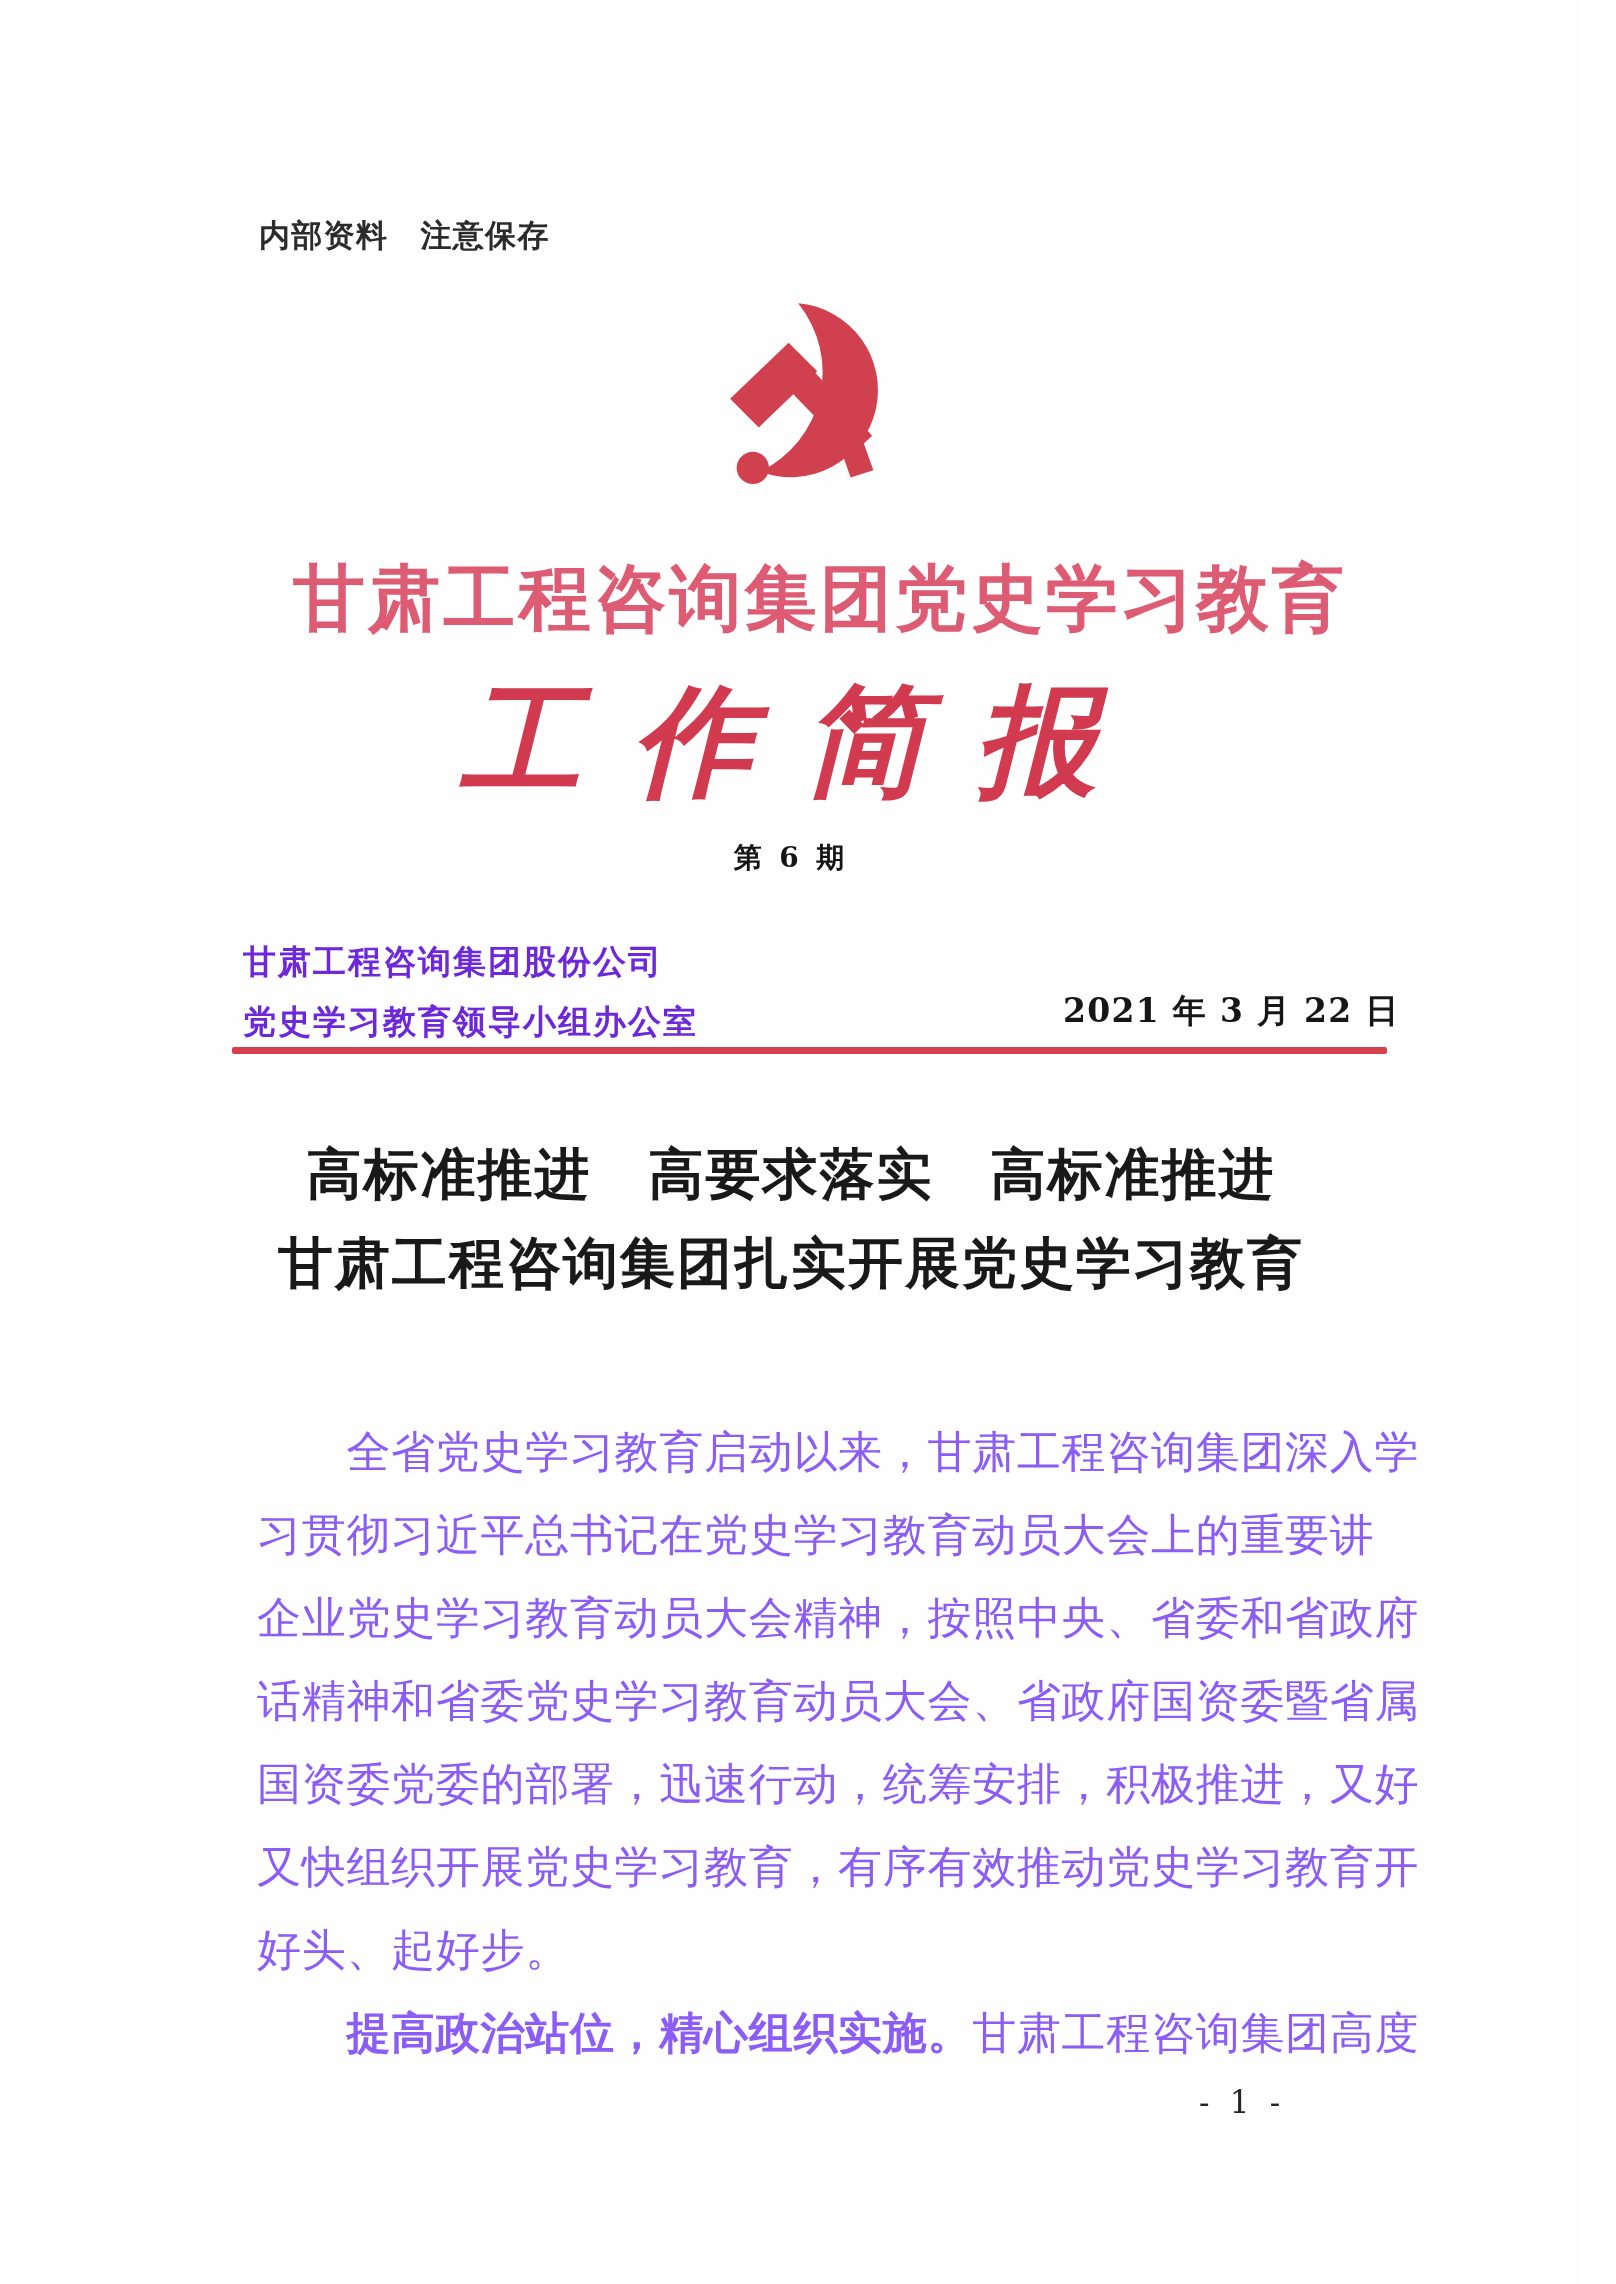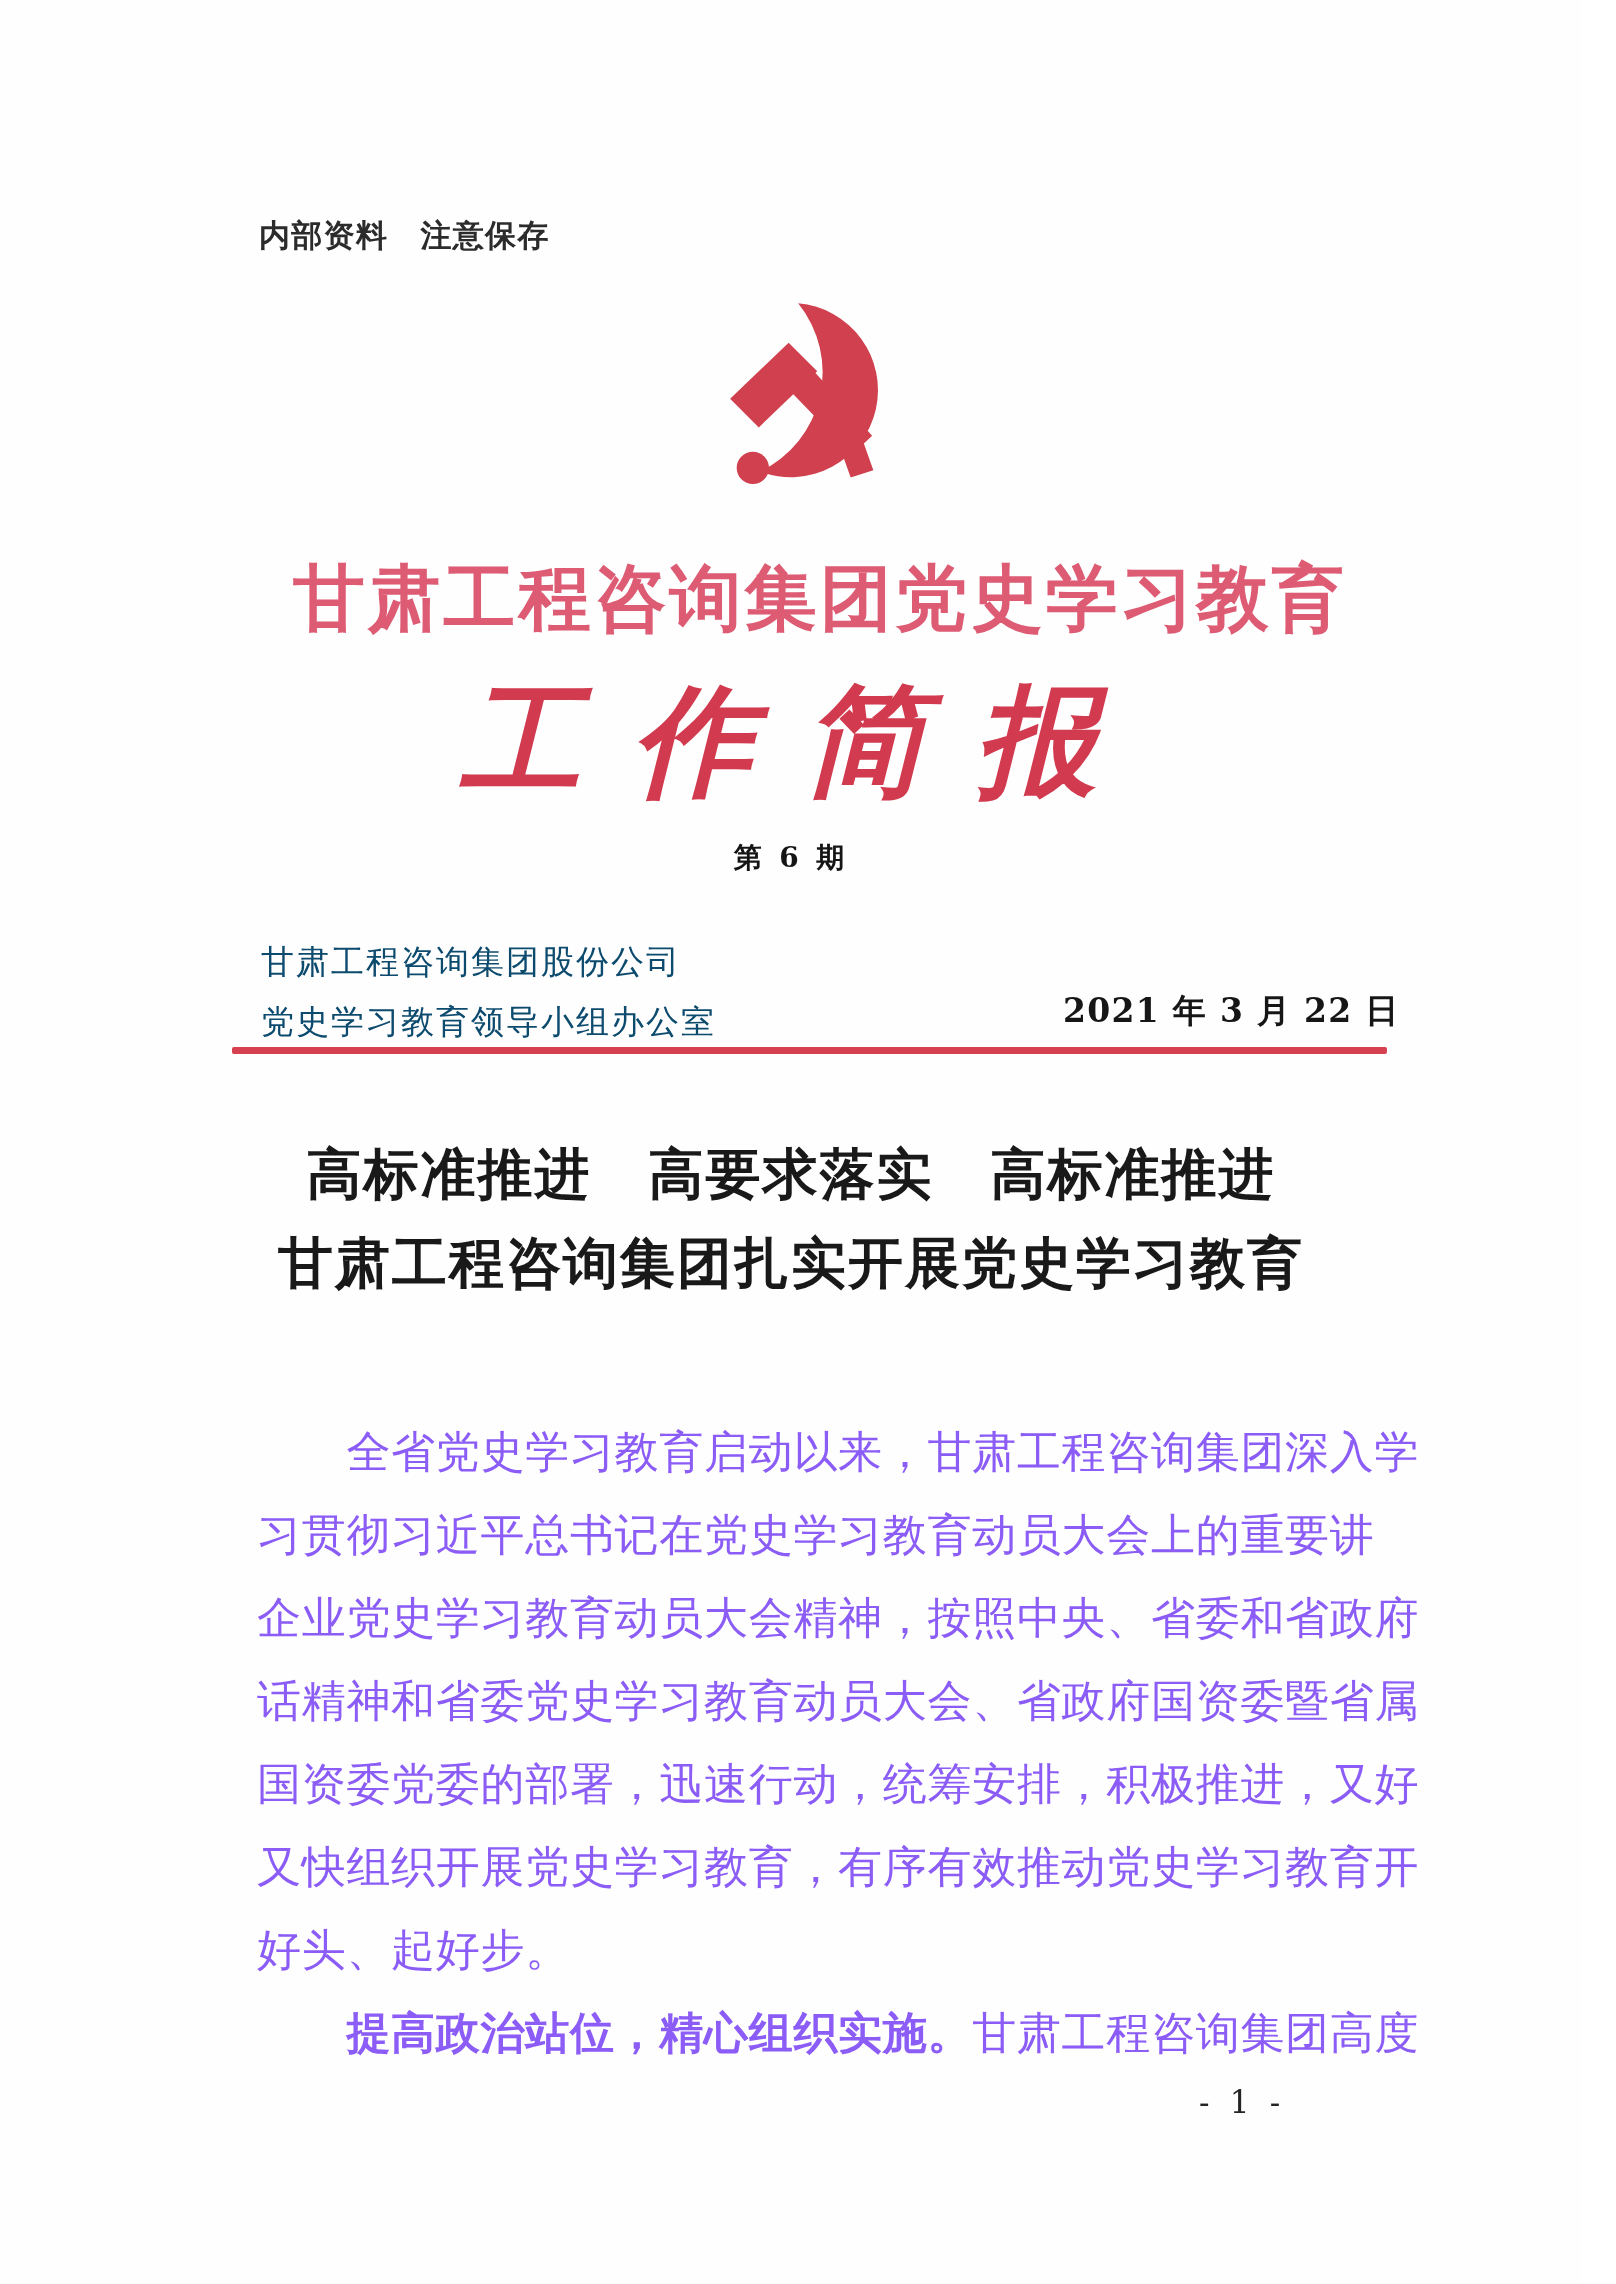--- a/index.html
+++ b/index.html
@@ -72,26 +72,26 @@
     width: 100%;
     text-align: center;
     font-size: 28px;
     font-weight: bold;
     color: #141414;
     letter-spacing: 3.9px;
   }
 
   .publisher {
     position: absolute;
-    left: 261px;
+    left: 243px;
     top: 932px;
     font-size: 33px;
     line-height: 60px;
-    font-weight: 400;
-    color: #0c4a6e;
+    font-weight: 700;
+    color: #6d28d9;
     letter-spacing: 2px;
     white-space: nowrap;
   }
 
   .issue-date {
     position: absolute;
     top: 989px;
     left: 1063px;
     font-size: 33px;
     font-weight: 600;

